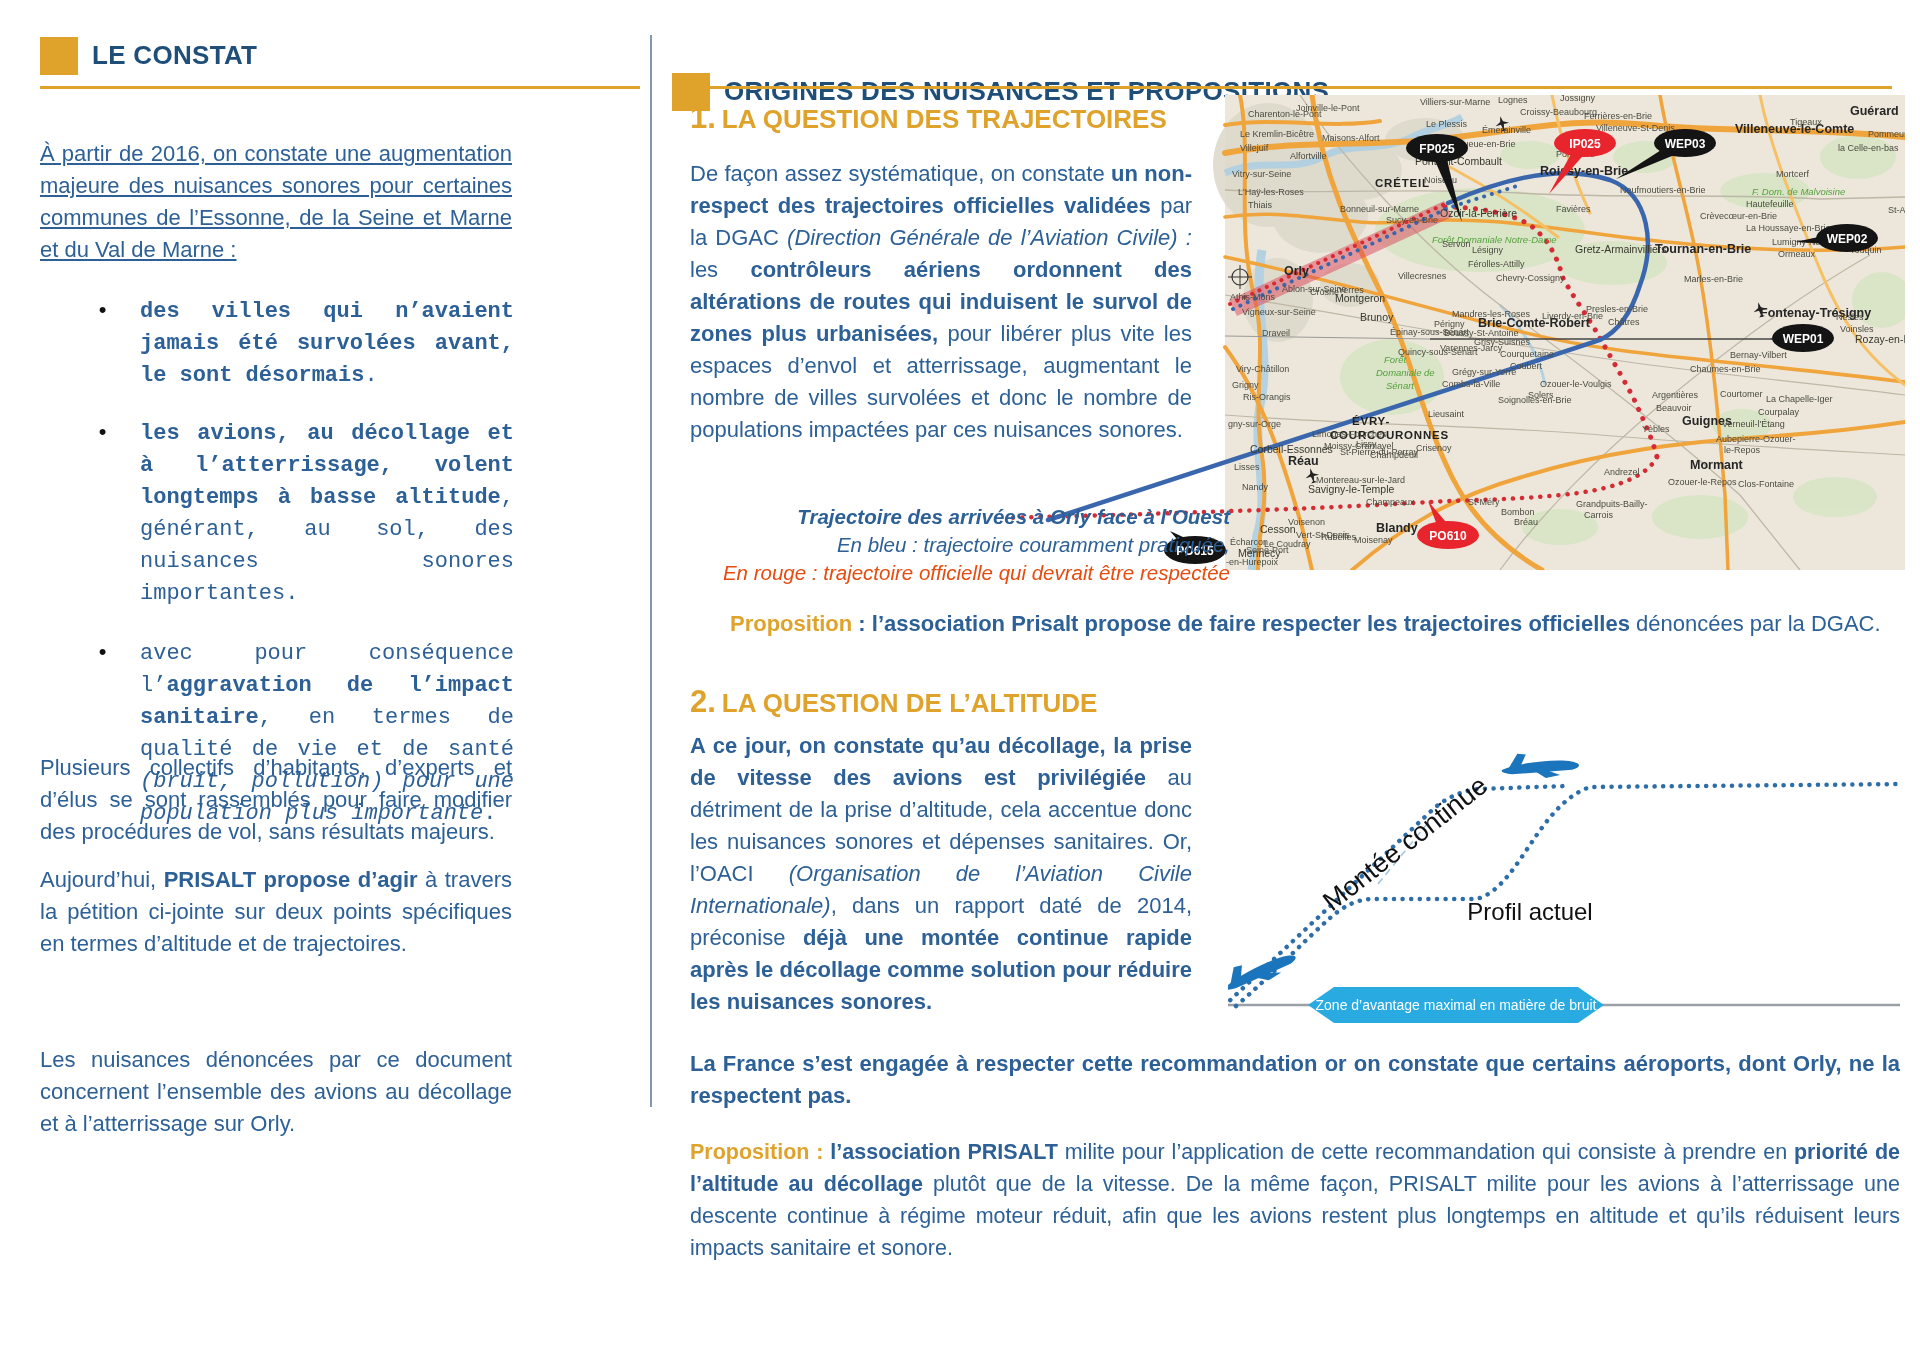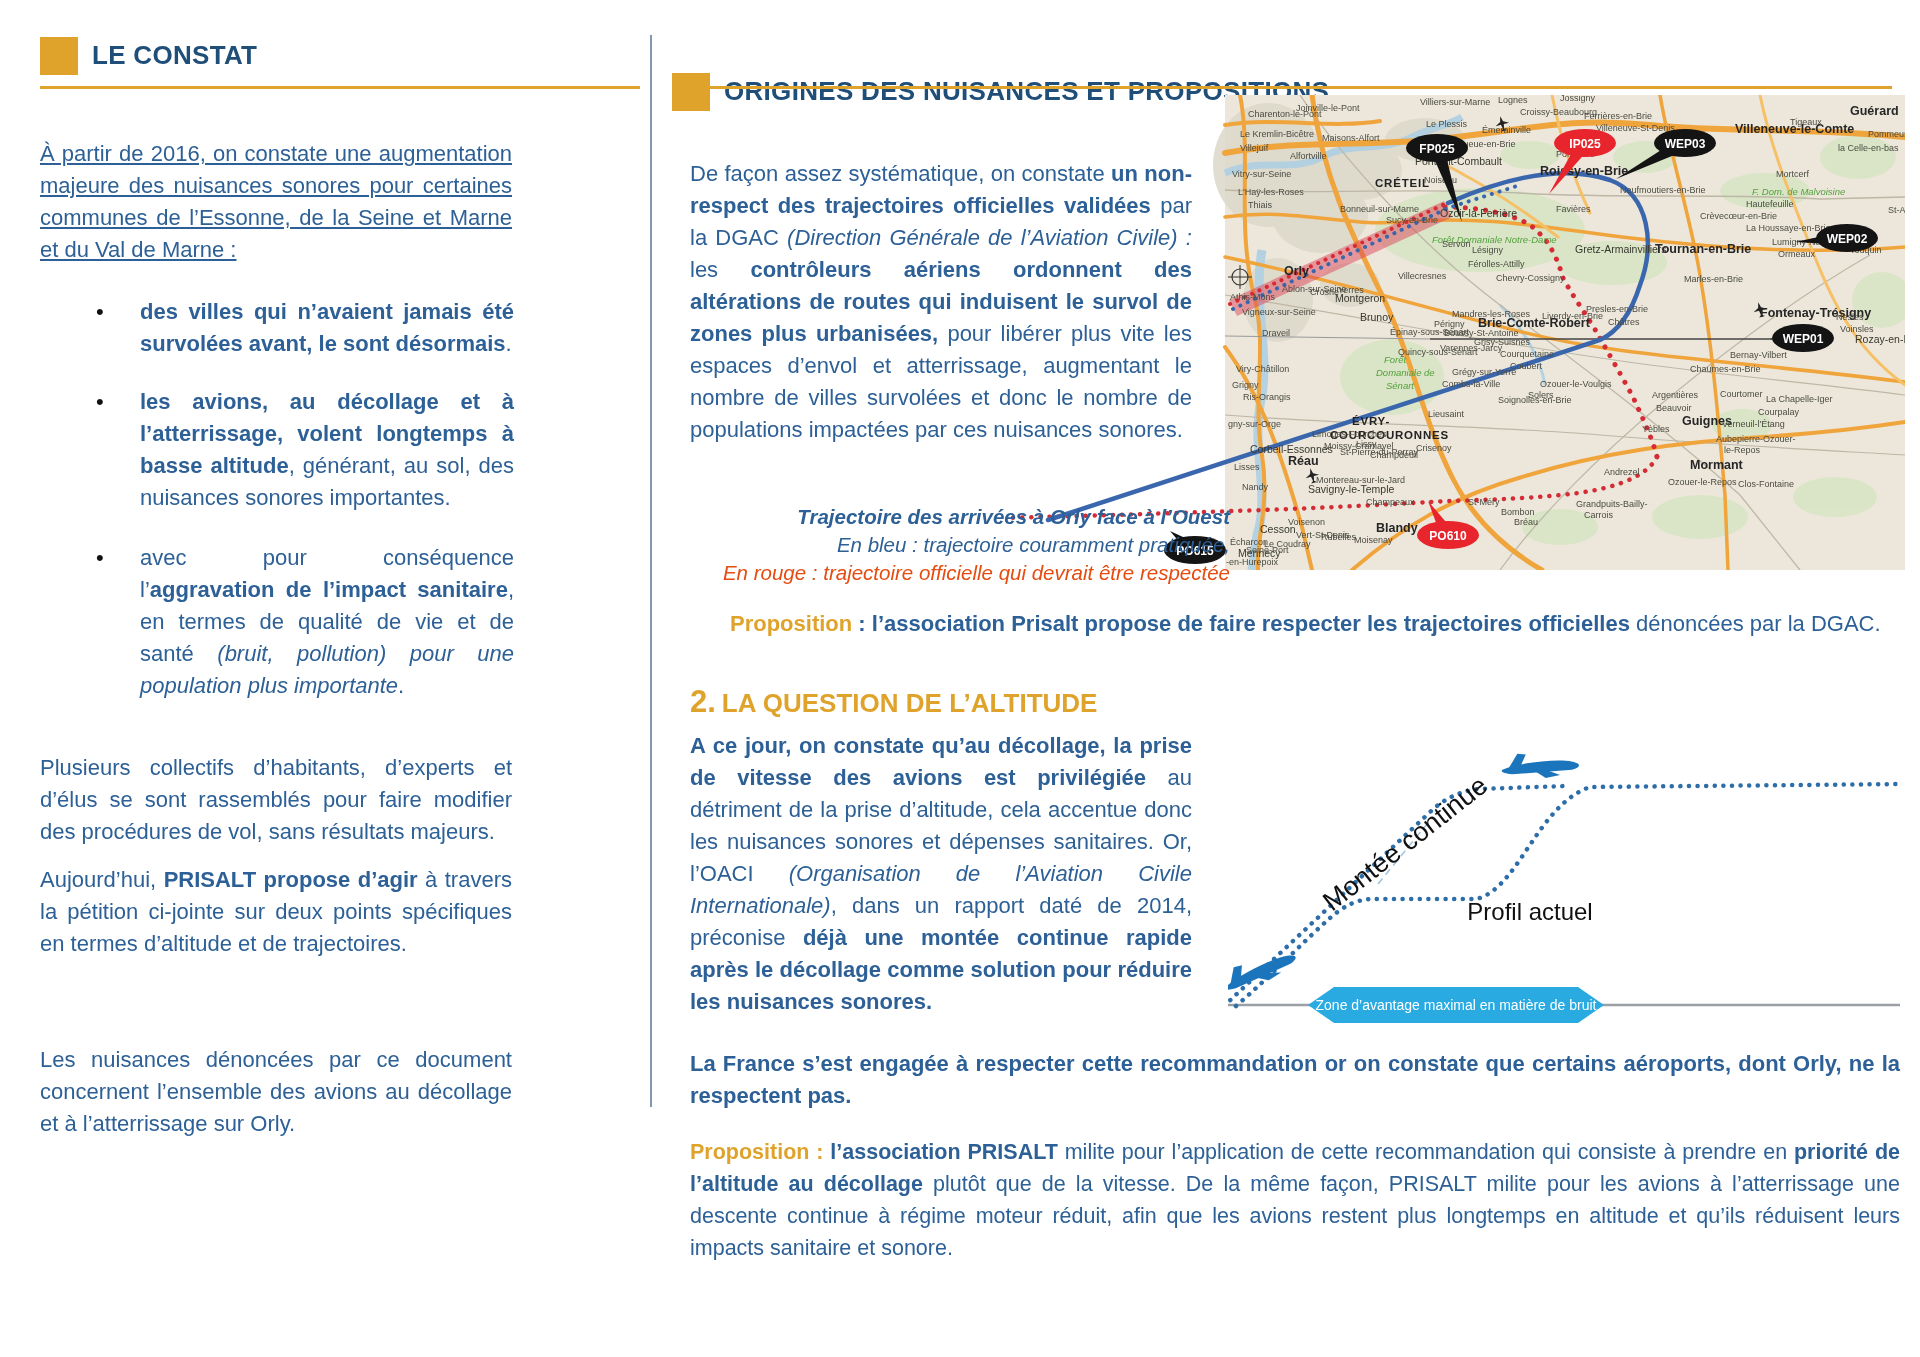--- a/index.html
+++ b/index.html
@@ -43,36 +43,37 @@
   <div class="col-divider"></div>
 
   <header class="sec-header" style="left:40px;top:37px;width:600px;padding-left:30px;">
     <span class="gold-square"></span>
     <h1 class="sec-title-main">LE CONSTAT</h1>
   </header>
   <div class="gold-rule" style="left:40px;top:86px;width:600px;"></div>
 
   <p class="body j" style="left:40px;top:138px;width:472px;text-decoration:underline;"><span>À partir de 2016, on constate une augmentation majeure des nuisances sonores pour certaines communes de l’Essonne, de la Seine et Marne et du Val de Marne :</span></p>
 
-  <ul class="doc-bullets" style="left:40px;top:296px;width:520px;">
+  <ul class="doc-bullets" style="left:40px;top:296px;width:520px;font-family:Liberation Mono, monospace;">
     <li style="margin-bottom:26px;"><span style="font-weight: bold;">des villes qui n’avaient jamais été survolées avant, le sont désormais</span><span>.</span></li>
     <li style="margin-bottom:28px;"><span style="font-weight: bold;">les avions, au décollage et à l’atterrissage, volent longtemps à basse altitude</span><span>, générant, au sol, des nuisances sonores importantes.</span></li>
     <li><span>avec pour conséquence l’</span><span style="font-weight: bold;">aggravation de l’impact sanitaire</span><span>, en termes de qualité de vie et de santé </span><span style="font-style: italic;">(bruit, pollution) pour une population plus importante</span><span>.</span></li>
   </ul>
 
   <p class="body j" style="left:40px;top:752px;width:472px;"><span>Plusieurs collectifs d’habitants, d’experts et d’élus se sont rassemblés pour faire modifier des procédures de vol, sans résultats majeurs.</span></p>
   <p class="body j" style="left:40px;top:864px;width:472px;"><span>Aujourd’hui, </span><span style="font-weight: bold;">PRISALT propose d’agir</span><span> à travers la pétition ci-jointe sur deux points spécifiques en termes d’altitude et de trajectoires.</span></p>
   <p class="body j" style="left:40px;top:1044px;width:472px;"><span>Les nuisances dénoncées par ce document concernent l’ensemble des avions au décollage et à l’atterrissage sur Orly.</span></p>
 
   <header class="sec-header" style="left:672px;top:37px;width:1220px;margin-top:36px;">
     <span class="gold-square"></span>
     <h1 class="sec-title-main">ORIGINES DES NUISANCES ET PROPOSITIONS</h1>
   </header>
   <div class="gold-rule" style="left:672px;top:86px;width:1220px;"></div>
 
+  <h2 class="num-title" style="left:690px;top:100px;"><span class="num">1.</span><span>LA QUESTION DES TRAJECTOIRES</span></h2>
 
   <p class="body j" style="left:690px;top:158px;width:502px;"><span>De façon assez systématique, on constate </span><span style="font-weight: bold;">un non-respect des trajectoires officielles validées</span><span> par la DGAC </span><span style="font-style: italic;">(Direction Générale de l’Aviation Civile) :</span><span> les </span><span style="font-weight: bold;">contrôleurs aériens ordonnent des altérations de routes qui induisent le survol de zones plus urbanisées,</span><span> pour libérer plus vite les espaces d’envol et atterrissage, augmentant le nombre de villes survolées et donc le nombre de populations impactées par ces nuisances sonores.</span></p>
 
   <svg style="position:absolute;left:1000px;top:95px;" width="905" height="475" viewBox="0 0 905 475">
 
     <rect x="225" y="0" width="680" height="475" fill="#ECE7DA"></rect>
     <g fill="#DCD8CA" opacity="0.85">
       <ellipse cx="268" cy="70" rx="55" ry="62"></ellipse>
         <ellipse cx="320" cy="120" rx="48" ry="38"></ellipse>
       <ellipse cx="360" cy="75" rx="42" ry="30"></ellipse>

